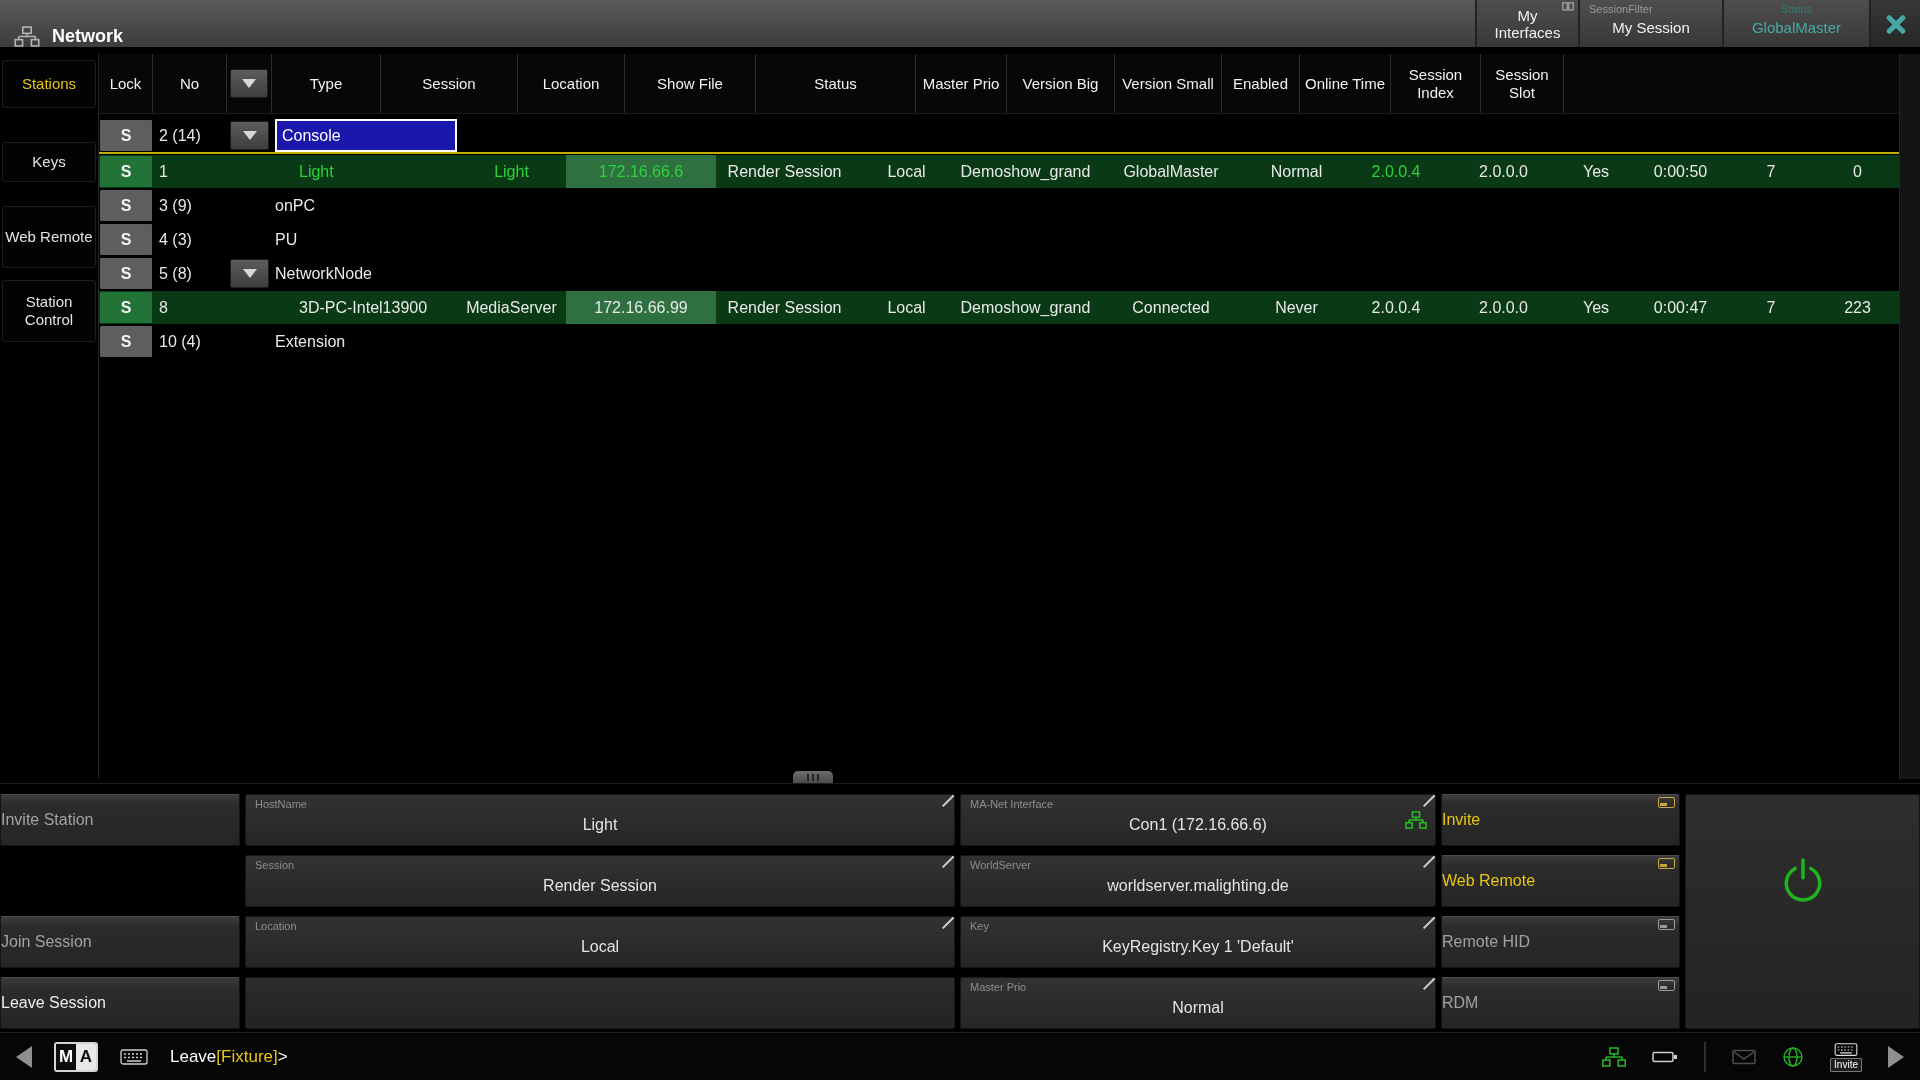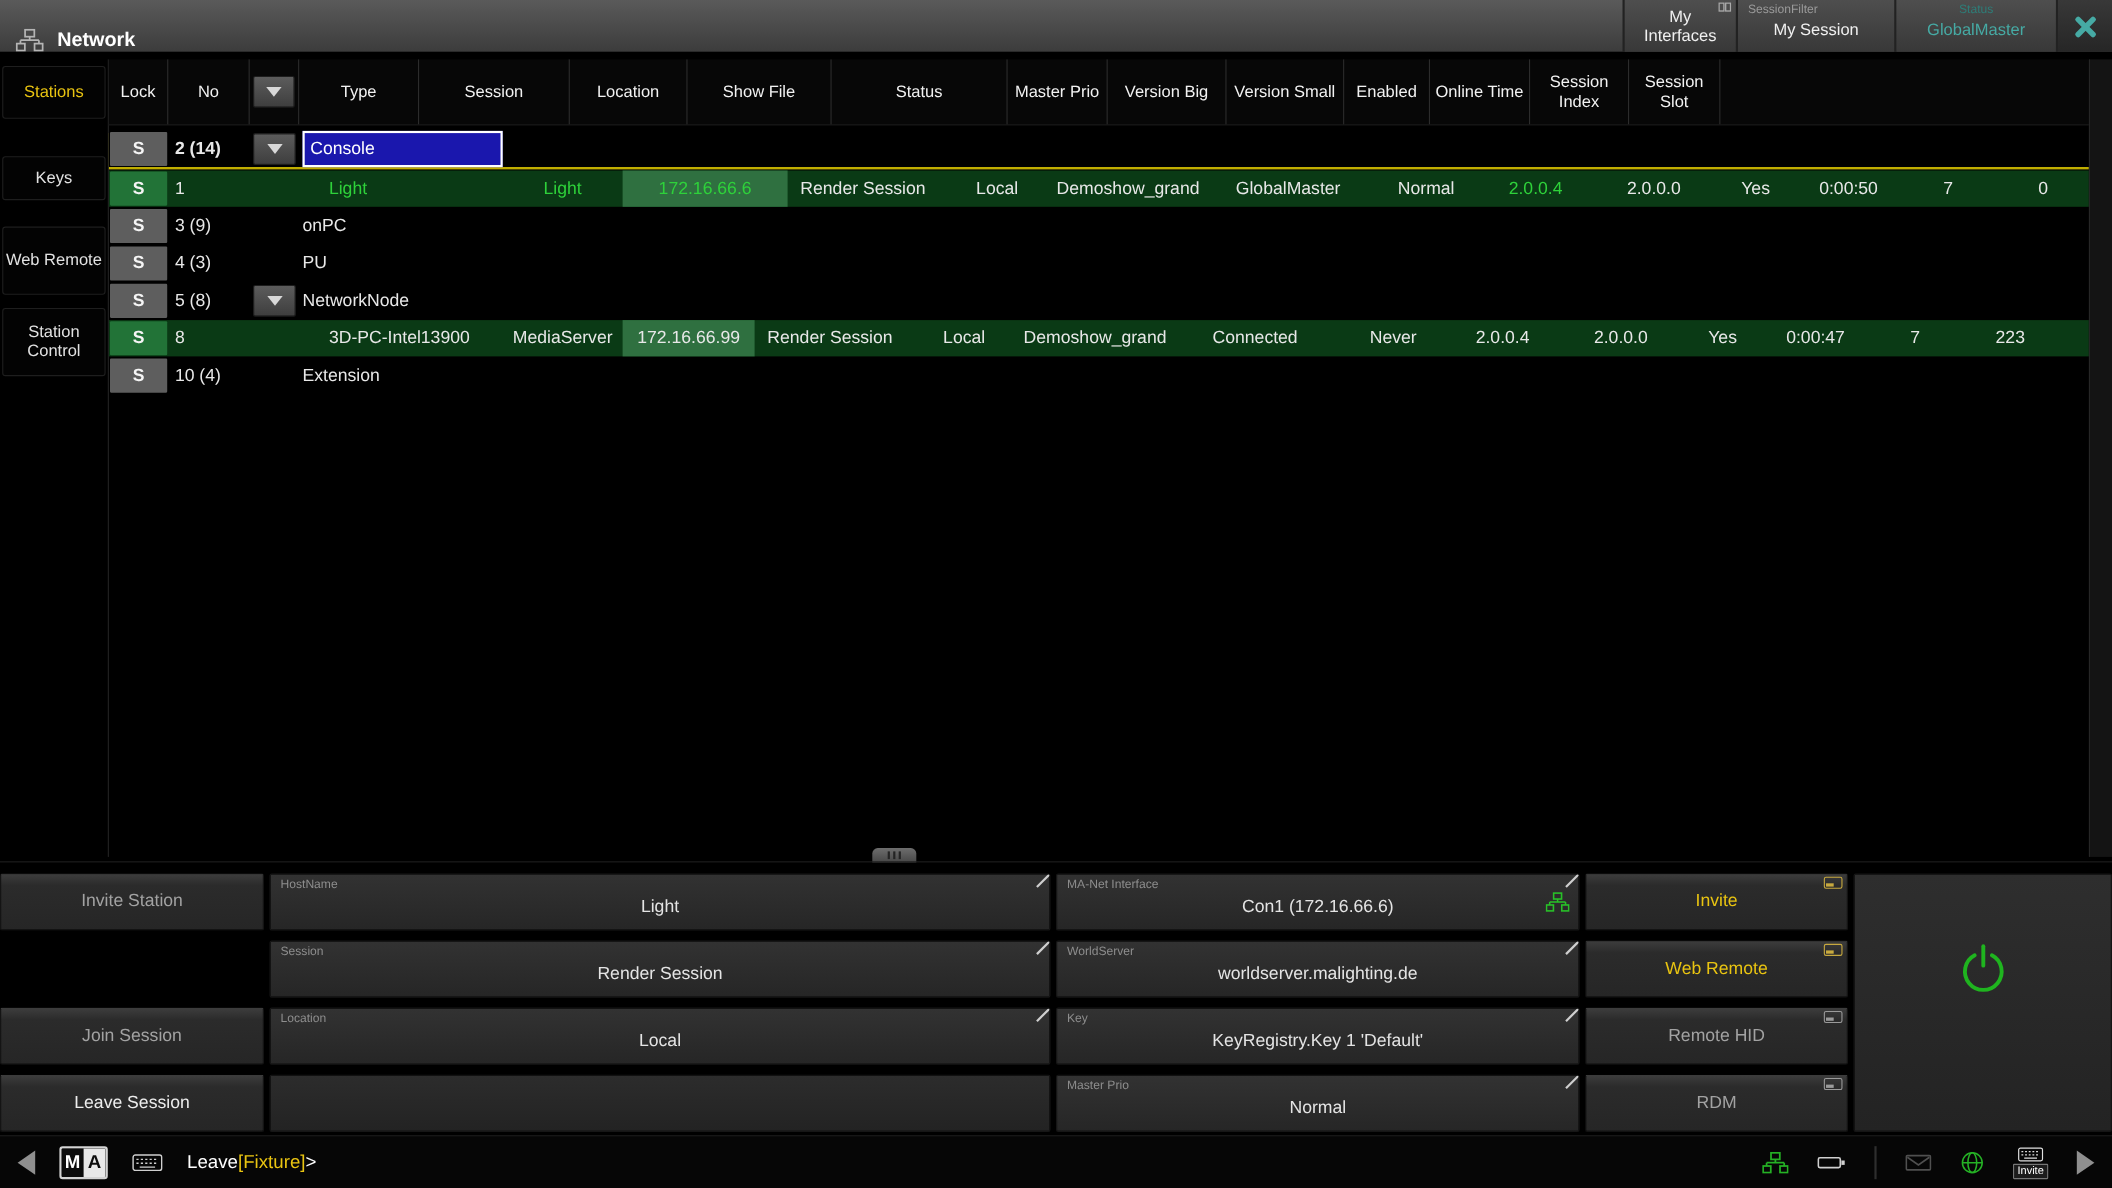--- a/index.html
+++ b/index.html
@@ -83,21 +83,21 @@
   .grip{width:2px;height:7px;background:#242424}
   #panel-sep{position:absolute;top:783px;left:0;width:1920px;height:1px;background:#1e1e1e}
   #bottom-panel{position:absolute;top:784px;left:0;width:1920px;height:248px;display:grid;
     grid-template-columns:240px 710px 476px 239px 1fr;grid-template-rows:repeat(4,52px);
     gap:9px 5px;padding-top:10px}
   .r1{grid-row:1}.r2{grid-row:2}.r3{grid-row:3}.r4{grid-row:4}
   .c1{grid-column:1}.c2{grid-column:2}.c3{grid-column:3}.c4{grid-column:4}
   .c5{grid-column:5;grid-row:1/5}
   .action-btn,.side-btn{position:relative;background:linear-gradient(#3c3c3c 0%,#2b2b2b 20%,#262626 100%);
     border:1px solid #141414;border-top-color:#4c4c4c;border-radius:2px;display:flex;
-    align-items:center;justify-content:center;font-size:16px;color:#a2a2a2;cursor:default}
+    align-items:center;justify-content:flex-start;font-size:16px;color:#a2a2a2;cursor:default}
   .action-btn.primary{color:#ededed}
   .side-btn.accent{color:#e9c411}
   .field{position:relative;overflow:hidden;background:linear-gradient(#323232,#262626);
     border:1px solid #161616;border-radius:2px;display:flex;align-items:center;justify-content:center}
   .field .flabel{position:absolute;top:3px;left:9px;font-size:11px;color:#8d8d8d}
   .field .fvalue{font-size:16px;color:#e4e4e4;padding-top:10px}
   .field.empty{background:linear-gradient(#2c2c2c,#232323)}
   .corner{position:absolute;top:4px;right:-4px;width:18px;height:2px;background:#cfcfcf;
     transform:rotate(-45deg)}
   .field-icon{position:absolute;right:8px;top:16px;line-height:0}
@@ -226,21 +226,21 @@
       </div>
       <div class="hcell" style="width: 83px;">
         <span class="hlbl">Session Slot</span>
       </div>
     </div>
   <div id="table-body">
       <div class="trow underlined">
         <div class="tcell col-lock" style="width: 54px;">
           <span class="s-badge">S</span>
         </div>
-        <div class="tcell col-no" style="width: 74px; font-weight: bold;">2 (14)</div>
+        <div class="tcell col-no" style="width: 74px;">2 (14)</div>
         <div class="tcell col-expander" style="width: 45px;">
           <span class="exp-btn">
             <span class="chev-down"></span>
           </span>
         </div>
         <div class="tcell col-name" style="width: 185px;">
           <span class="edit-box">
             <span class="nm">Console</span>
           </span>
         </div>
@@ -357,21 +357,21 @@
       <div class="trow online">
         <div class="tcell col-lock" style="width: 54px;">
           <span class="s-badge on">S</span>
         </div>
         <div class="tcell col-no" style="width: 74px;">8</div>
         <div class="tcell col-expander" style="width: 45px;"></div>
         <div class="tcell col-name" style="width: 185px;">
           <span class="nm ind">3D-PC-Intel13900</span>
         </div>
         <div class="tcell col-type" style="width: 109px;">MediaServer</div>
-        <div class="tcell col-ip hl" style="width: 120px;">172.16.66.99</div>
+        <div class="tcell col-ip hl" style="width: 150px;">172.16.66.99</div>
         <div class="tcell col-session" style="width: 137px;">Render Session</div>
         <div class="tcell col-location" style="width: 107px;">Local</div>
         <div class="tcell col-show_file" style="width: 131px;">Demoshow_grand</div>
         <div class="tcell col-status" style="width: 160px;">Connected</div>
         <div class="tcell col-master_prio" style="width: 91px;">Never</div>
         <div class="tcell col-version_big" style="width: 108px;">2.0.0.4</div>
         <div class="tcell col-version_small" style="width: 107px;">2.0.0.0</div>
         <div class="tcell col-enabled" style="width: 78px;">Yes</div>
         <div class="tcell col-online_time" style="width: 91px;">0:00:47</div>
         <div class="tcell col-session_index" style="width: 90px;">7</div>

